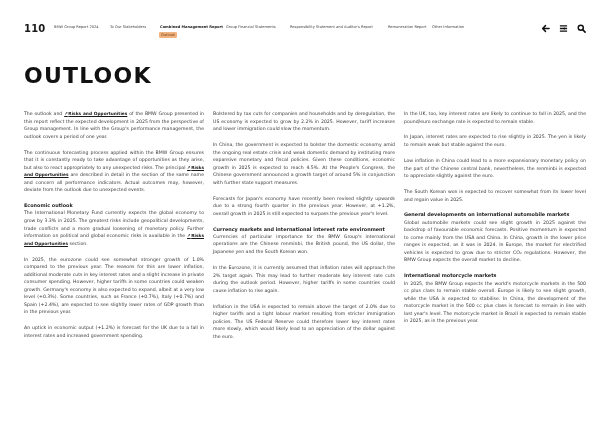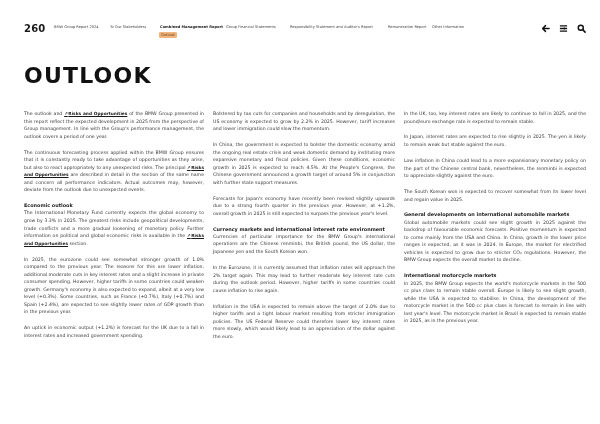--- a/index.html
+++ b/index.html
@@ -51,21 +51,21 @@
   .link {
     font-weight: bold; text-decoration: underline; color: #1a1a1a; cursor: pointer;
     font-size: 4.3px;
   }
   .link::before { content: "\2197"; margin-right: 0.6px; }
 </style>
 </head>
 <body>
 
 <div class="topbar">
-  <div class="page-num">260</div>
+  <div class="page-num">110</div>
   <div class="nav">
     <span class="nav-item" style="left:0px">BMW Group Report 2024</span>
     <span class="nav-item" style="left:56px">To Our Stakeholders</span>
     <span class="nav-item active" style="left:106px">Combined Management Report</span>
     <span class="nav-item" style="left:172px">Group Financial Statements</span>
     <span class="nav-item" style="left:236px">Responsibility Statement and Auditor's Report</span>
     <span class="nav-item" style="left:334px">Remuneration Report</span>
     <span class="nav-item" style="left:378px">Other Information</span>
   </div>
   <span class="sub-badge">Outlook</span>

